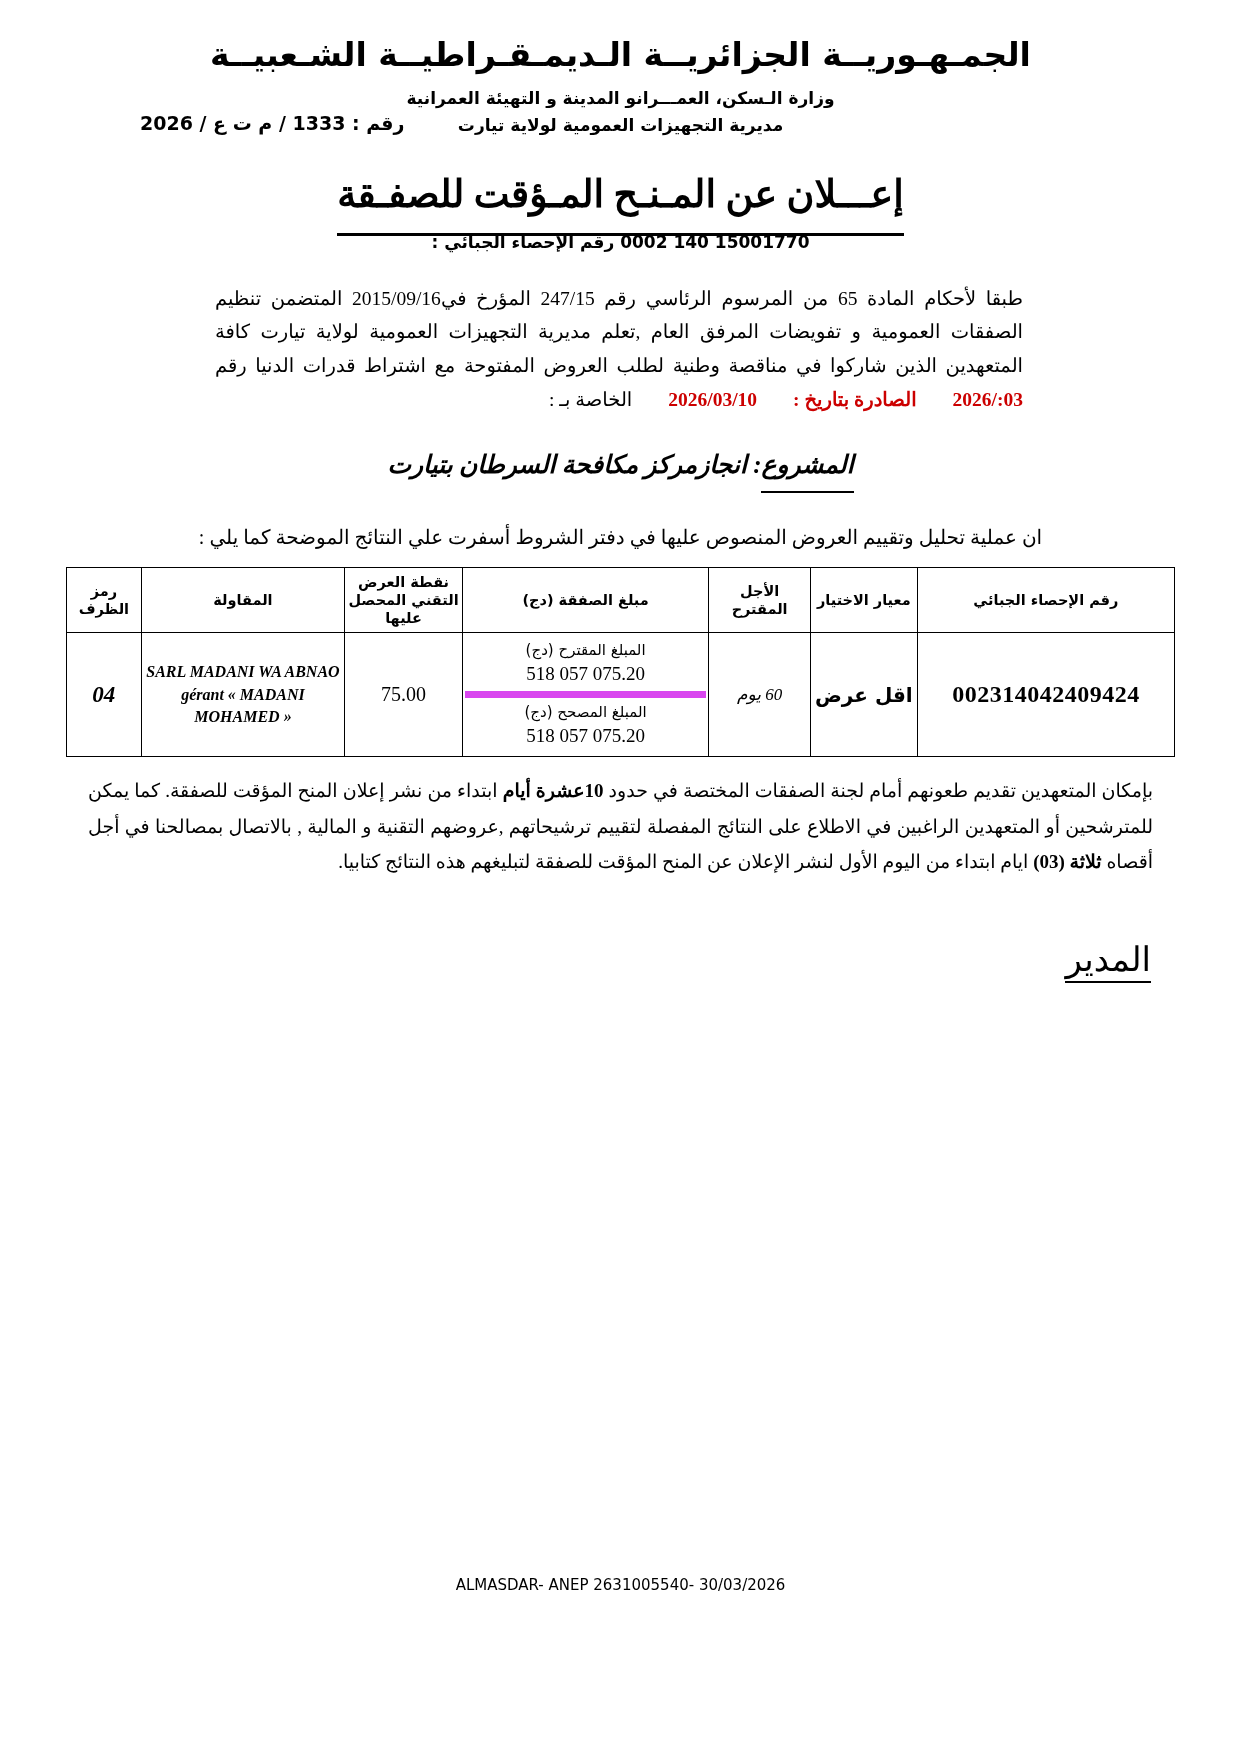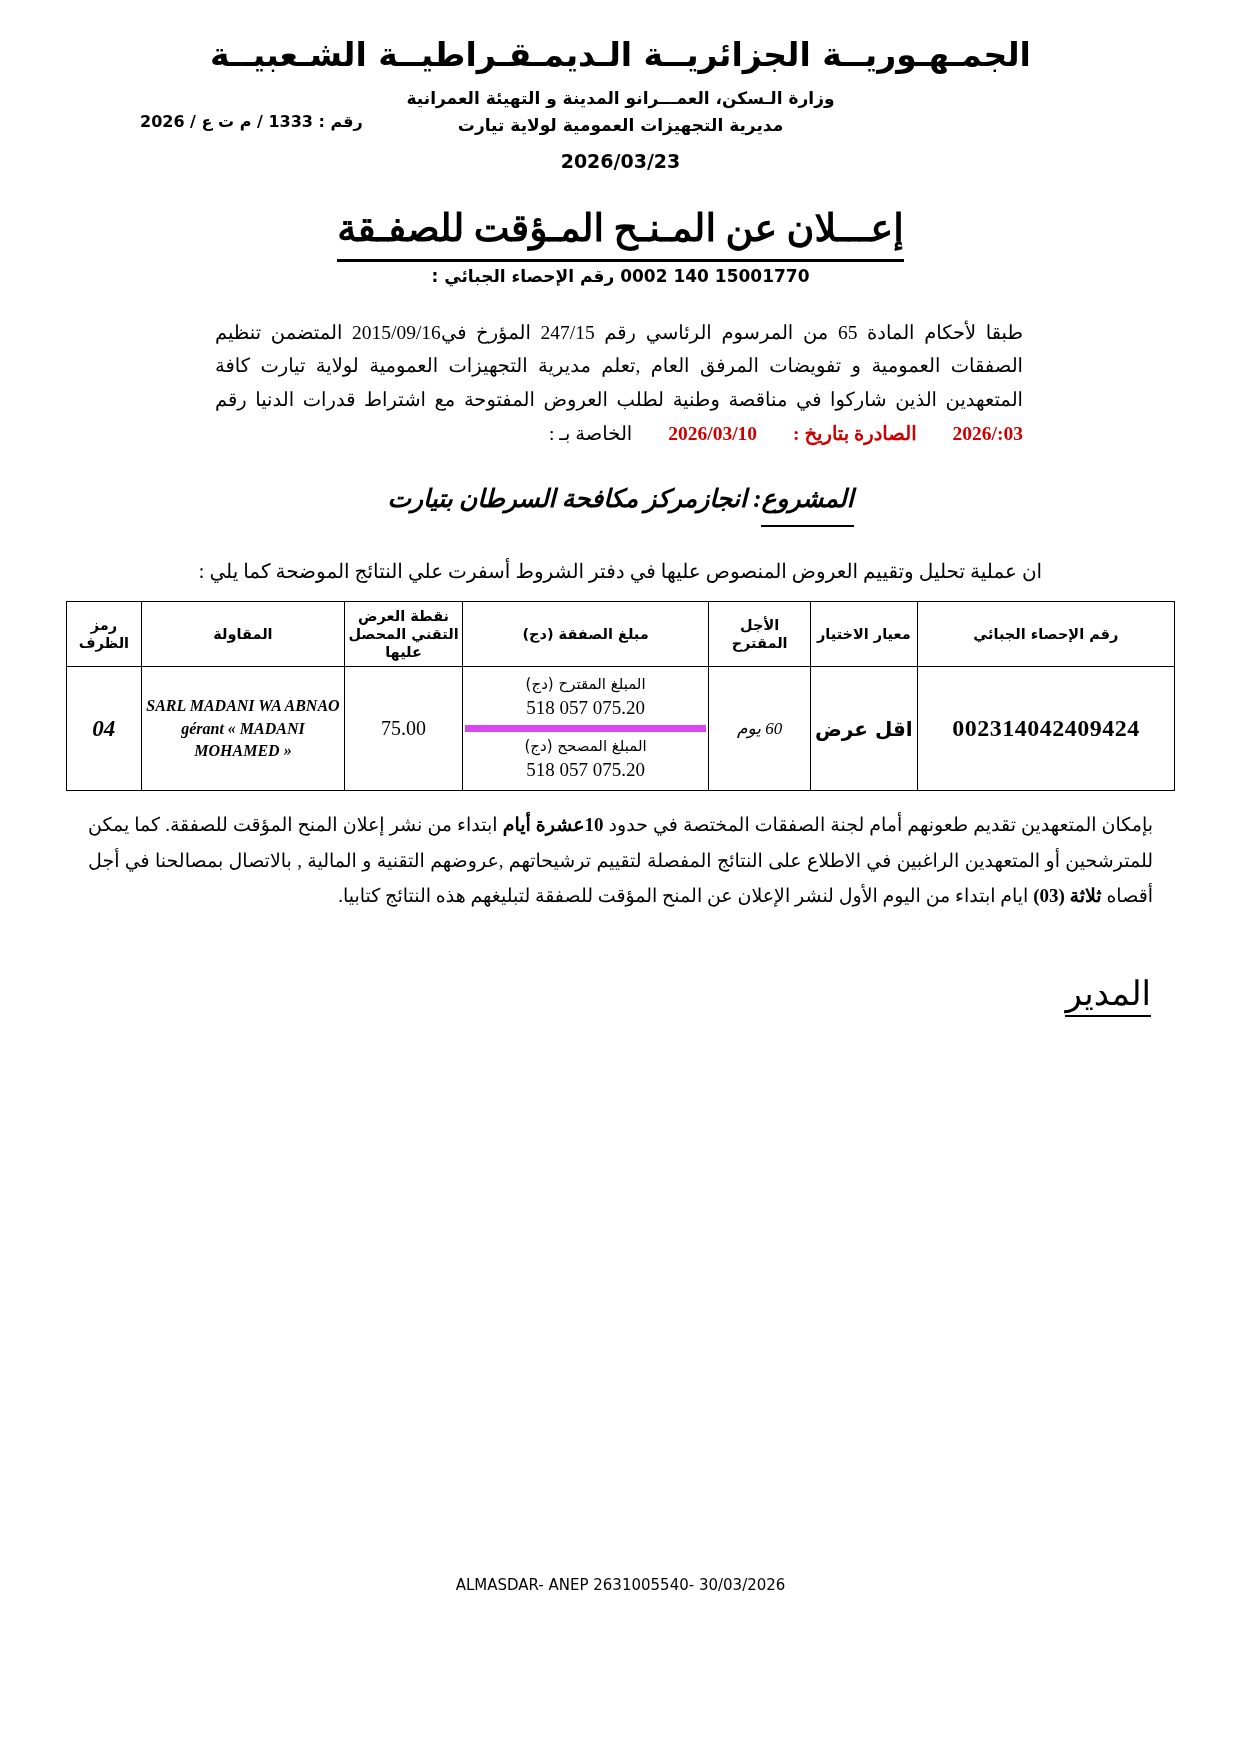--- a/index.html
+++ b/index.html
@@ -38,21 +38,21 @@
     font-size: 17px;
     line-height: 1.55;
     margin-top: 10px;
   }
   .ref-no {
     position: absolute;
     top: 112px;
     left: 140px;
     font-family: "DejaVu Sans", "Liberation Sans", sans-serif;
     font-weight: 700;
-    font-size: 16px;
+    font-size: 19px;
     direction: rtl;
     white-space: nowrap;
   }
   .doc-date {
     text-align: center;
     font-family: "DejaVu Sans", "Liberation Sans", sans-serif;
     font-weight: 700;
     font-size: 19px;
     margin-top: 12px;
     direction: ltr;
@@ -62,21 +62,21 @@
   .main-title {
     text-align: center;
     font-family: "Liberation Serif", "DejaVu Serif", serif;
     font-weight: 700;
     font-size: 38px;
     margin-top: 34px;
     letter-spacing: 1px;
   }
   .main-title span.u {
     border-bottom: 3px solid #000;
-    padding-bottom: 10px;
+    padding-bottom: 18px;
   }
   .tax-line {
     text-align: center;
     font-family: "DejaVu Sans", "Liberation Sans", sans-serif;
     font-weight: 700;
     font-size: 17px;
     margin-top: 16px;
     direction: rtl;
   }
   .tax-line .num {
@@ -277,21 +277,20 @@
 
   <div class="republic">الجمـهـوريــة الجزائريــة الـديمـقـراطيــة الشـعبيــة</div>
 
   <div class="ministry-block">
     <div>وزارة الـسكن، العمـــرانو المدينة و  التهيئة العمرانية</div>
     <div class="dir-center">مديرية التجهيزات العمومية لولاية تيارت</div>
   </div>
 
   <div class="ref-no">رقم : 1333 / م ت ع / 2026</div>
 
-  <div class="doc-date">2026/03/23</div>
 
   <div class="main-title">
     <span class="u">إعـــلان عن المـنـح المـؤقت للصفـقة</span>
   </div>
 
   <div class="tax-line">
     <span class="num">0002 140 15001770</span>
     <span>رقم الإحصاء الجبائي :</span>
   </div>
 

